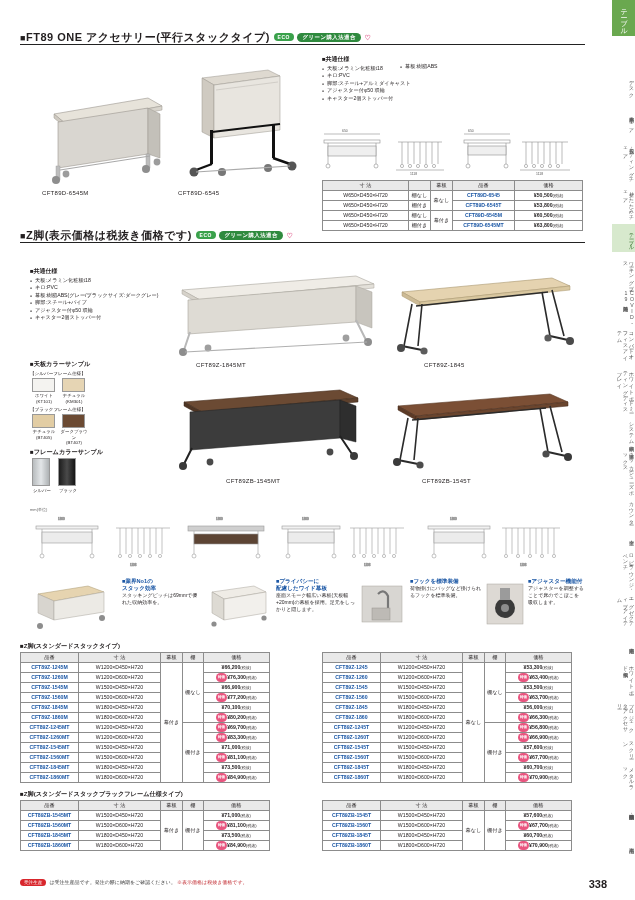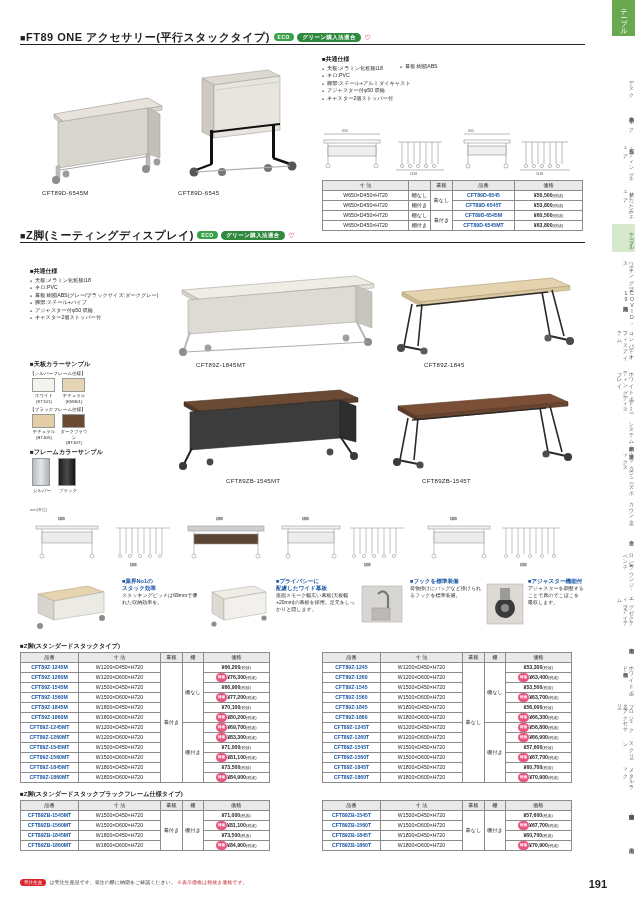--- a/index.html
+++ b/index.html
@@ -266,21 +266,21 @@
       <td>W650×D450×H720</td>
       <td>棚付き</td>
       <td class="code">CFT89D-6545MT</td>
       <td class="price"><span>¥63,800</span><span class="tax">(税抜)</span></td>
     </tr>
   </tbody>
     </table>
 
   <hr class="rule" style="left:20px;top:242px;width:565px;">
   <div class="sect-h" style="left:20px;top:228px;">
-    <span class="mk">■</span><span>Z脚(ミーティングディスプレイ)</span>
+    <span class="mk">■</span><span>Z脚(表示価格は税抜き価格です)</span>
     <span class="badge-eco">ECO</span>
     <span class="badge-green">グリーン購入法適合</span>
     <span class="heart">♡</span>
   </div>
 
   <div class="spec-box" style="left:30px;top:268px;width:130px;">
     <div class="t">■共通仕様</div>
     <ul style="margin:0;padding:0;">
       <li>天板:メラミン化粧板t18</li>
       <li>キロ:PVC</li>
@@ -734,15 +734,15 @@
       <td>W1800×D600×H720</td>
       <td class="price"><span class="pinkbadge">特価</span><span>¥70,900</span><span class="tax">(税抜)</span></td>
     </tr>
   </tbody>
     </table>
 
   <div class="footer-note">
     <span class="fnbadge">受注生産</span><span>は受注生産品です。発注の際に納期をご確認ください。</span>
     <span class="rd">※表示価格は税抜き価格です。</span>
   </div>
-  <div class="pageno">191</div>
+  <div class="pageno">338</div>
 
 </div>
 
 </body></html>

